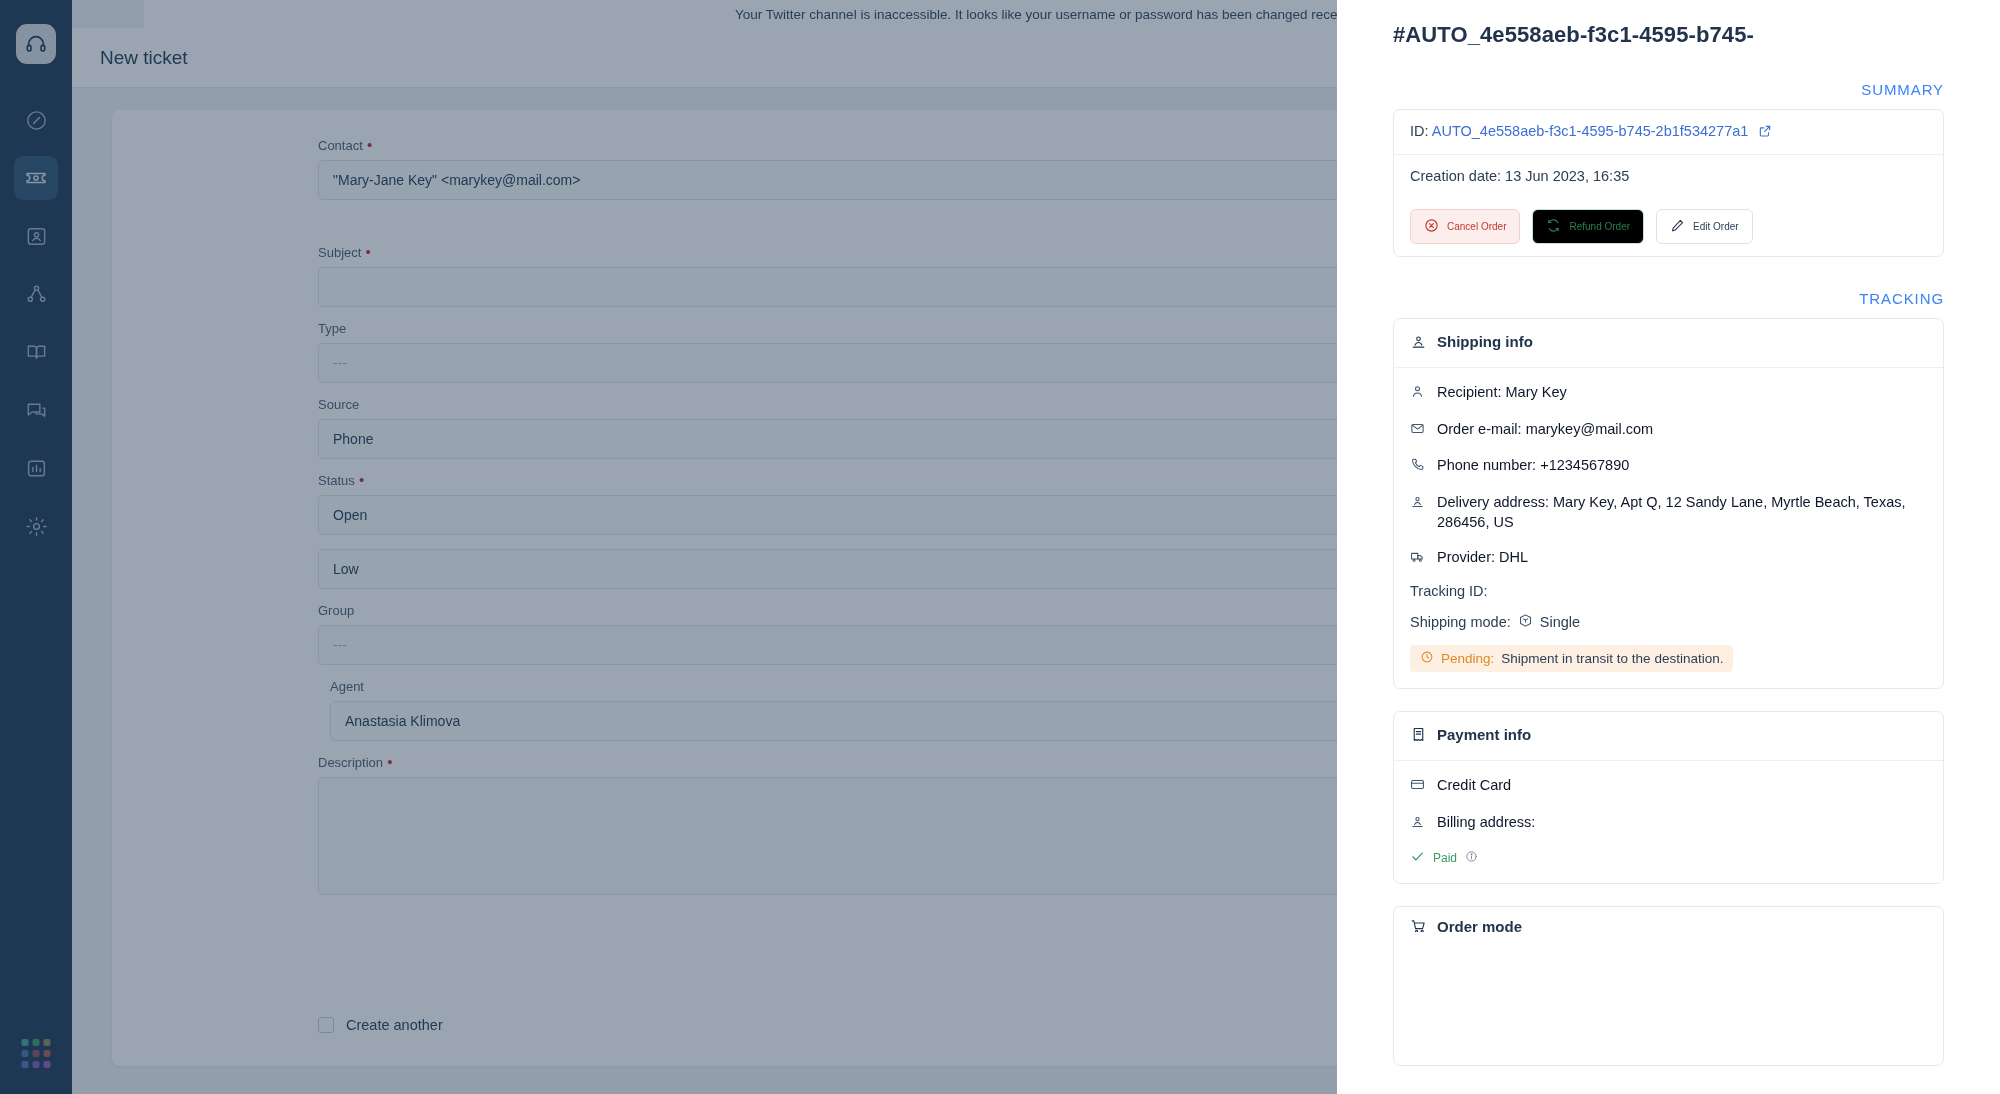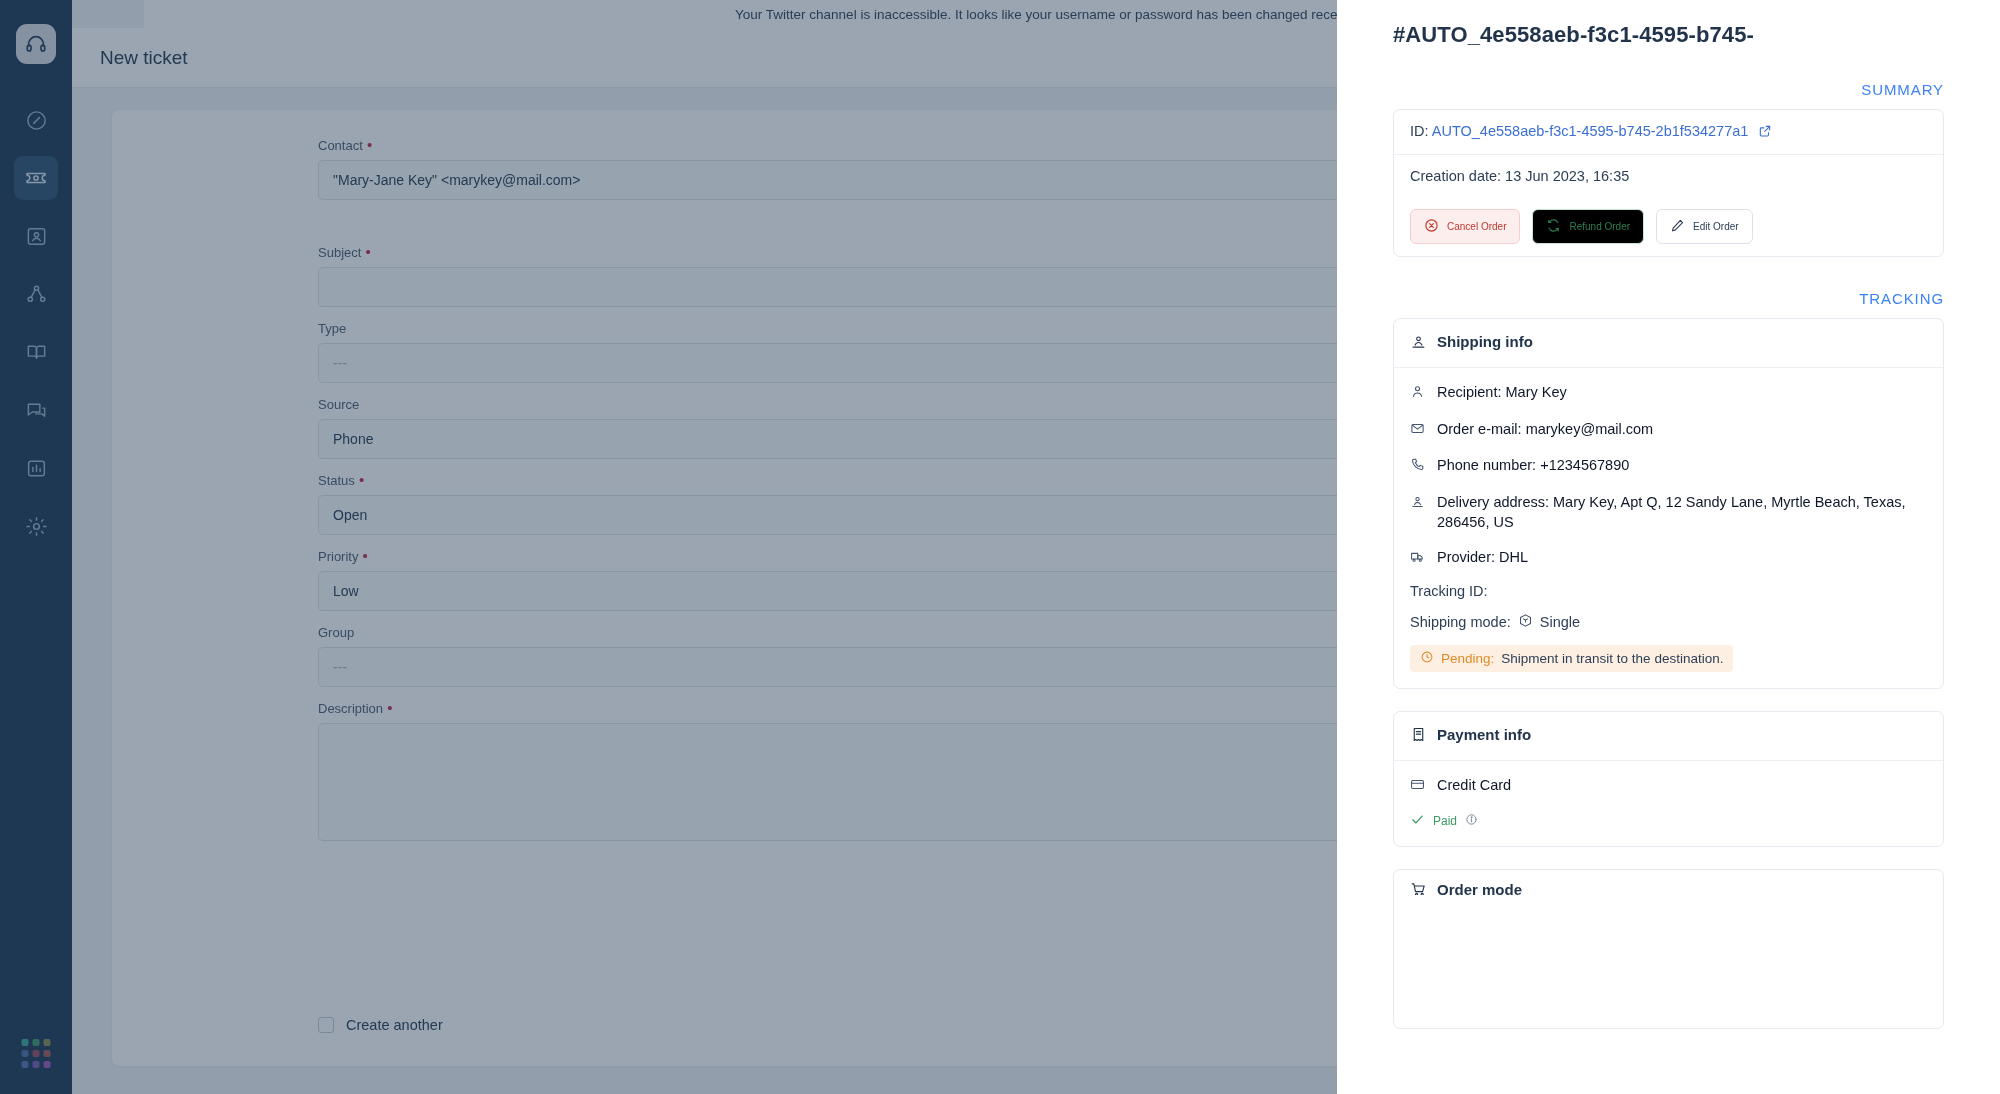--- a/index.html
+++ b/index.html
@@ -270,31 +270,32 @@
         </div>
 
         <div class="field">
           <span class="field-label">
             <span>Status</span><span class="req"> •</span>
           </span>
           <div class="field-input">Open</div>
         </div>
 
         <div class="field">
-          <span class="field-label">
-            <span>Priority</span><span class="req"> •</span>
-          </span>
           <div class="field-input">Low</div>
         </div>
 
         <div class="field">
           <span class="field-label">Group</span>
           <div class="field-input placeholder">---</div>
         </div>
 
+        <div class="field agent">
+          <span class="field-label">Agent</span>
+          <div class="field-input">Anastasia Klimova</div>
+        </div>
 
         <div class="field">
           <span class="field-label">
             <span>Description</span><span class="req"> •</span>
           </span>
           <div class="textarea-box"></div>
         </div>
 
       </div>
 
@@ -475,20 +476,30 @@
       <div class="card-body">
         <div class="info-line">
           <span class="ico">
             <svg width="15" height="15" viewBox="0 0 24 24" fill="none" stroke="#42556e" stroke-width="1.7">
               <rect x="2.5" y="5.5" width="19" height="13" rx="2"></rect>
                 <path d="M2.5 10h19"></path>
             </svg>
           </span>
           <span>Credit Card</span>
         </div>
+        <div class="info-line">
+          <span class="ico">
+            <svg width="15" height="15" viewBox="0 0 24 24" fill="none" stroke="#42556e" stroke-width="1.7">
+              <circle cx="12" cy="8.2" r="2.6"></circle>
+                <path d="M7.2 17c.9-2.5 2.7-3.6 4.8-3.6s3.9 1.1 4.8 3.6"></path>
+              <path d="M4.5 20h15"></path>
+            </svg>
+          </span>
+          <span>Billing address:</span>
+        </div>
         <div class="paid-line">
           <span>
             <svg width="15" height="15" viewBox="0 0 24 24" fill="none" stroke="#3c9a63" stroke-width="2">
               <path d="M4.5 12.5l5 5 10-11"></path>
             </svg>
           </span>
           <span>Paid</span>
           <span>
             <svg width="13" height="13" viewBox="0 0 24 24" fill="none" stroke="#7c8a9c" stroke-width="1.8">
               <circle cx="12" cy="12" r="8.6"></circle>

